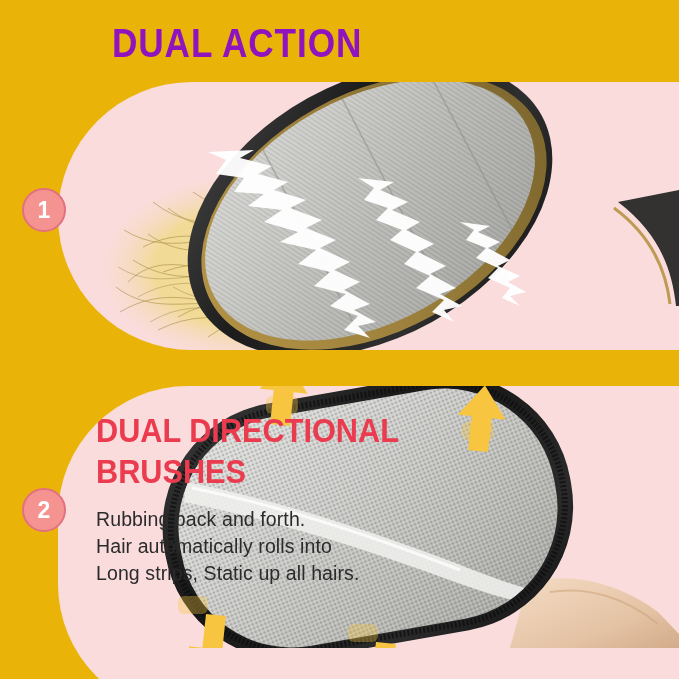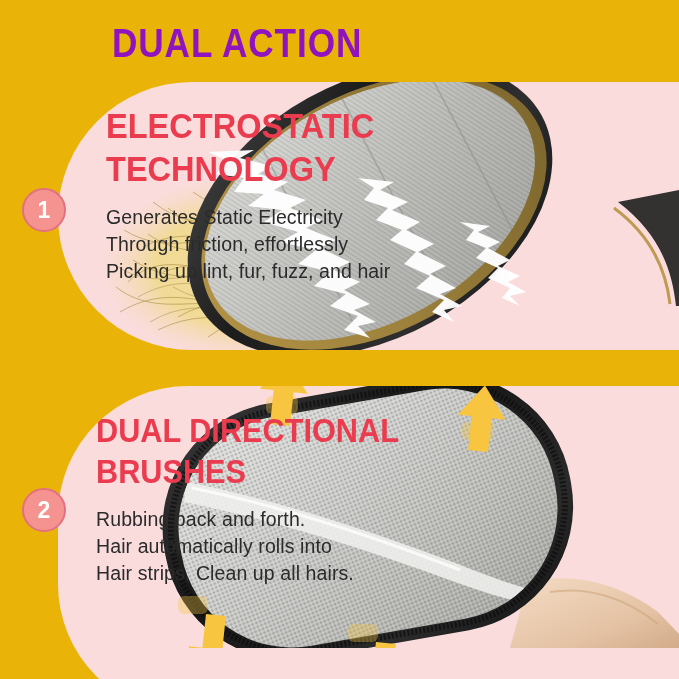--- a/index.html
+++ b/index.html
@@ -239,27 +239,20 @@
                  L 350 120 L 322 108 L 336 100 Z"></path>
         <path d="M402 140 L 416 148 L 408 158 L 428 166 L 418 176 L 440 186 L 430 196
                  L 452 206 L 444 216 L 462 224 L 452 214 L 468 210 L 450 200
                  L 462 194 L 440 184 L 452 178 L 430 166 L 442 160 L 420 150 L 432 144 Z"></path>
       </g>
 
       <path d="M560 120 C 600 150, 614 186, 618 224 L 621 224 L 621 108 Z" fill="#1e1e1e" opacity="0.9"></path>
       <path d="M556 126 C 594 154, 608 188, 612 222" stroke="#b79443" stroke-width="3" fill="none" opacity="0.9"></path>
     </svg>
 
-    <div class="card-text">
-      <div class="card-heading">ELECTROSTATIC
-TECHNOLOGY</div>
-      <div class="card-body">Generates Static Electricity
-Through friction, effortlessly
-Picking up lint, fur, fuzz, and hair</div>
-    </div>
   </div>
 
   <div class="card" id="card-2">
 
     <svg id="product-art-2" viewBox="0 0 621 262" preserveAspectRatio="none">
       <defs>
         <linearGradient id="padGrad2" x1="0%" y1="0%" x2="100%" y2="100%">
           <stop offset="0%" stop-color="#e2e2e0"></stop>
           <stop offset="35%" stop-color="#cfcfcd"></stop>
           <stop offset="70%" stop-color="#b9b9b6"></stop>
@@ -337,21 +330,21 @@
         <rect x="120" y="210" width="30" height="18" rx="6"></rect>
         <rect x="290" y="238" width="30" height="18" rx="6"></rect>
       </g>
     </svg>
 
     <div class="card-text">
       <div class="card-heading">DUAL DIRECTIONAL
 BRUSHES</div>
       <div class="card-body">Rubbing back and forth.
 Hair automatically rolls into
-Hair strips, Clean up all hairs.</div>
+Long strips, Static up all hairs.</div>
     </div>
   </div>
 
   <div class="step-badge" id="badge-1">1</div>
 
   <div class="step-badge" id="badge-2">2</div>
 
 </div>
 
 </body></html>

